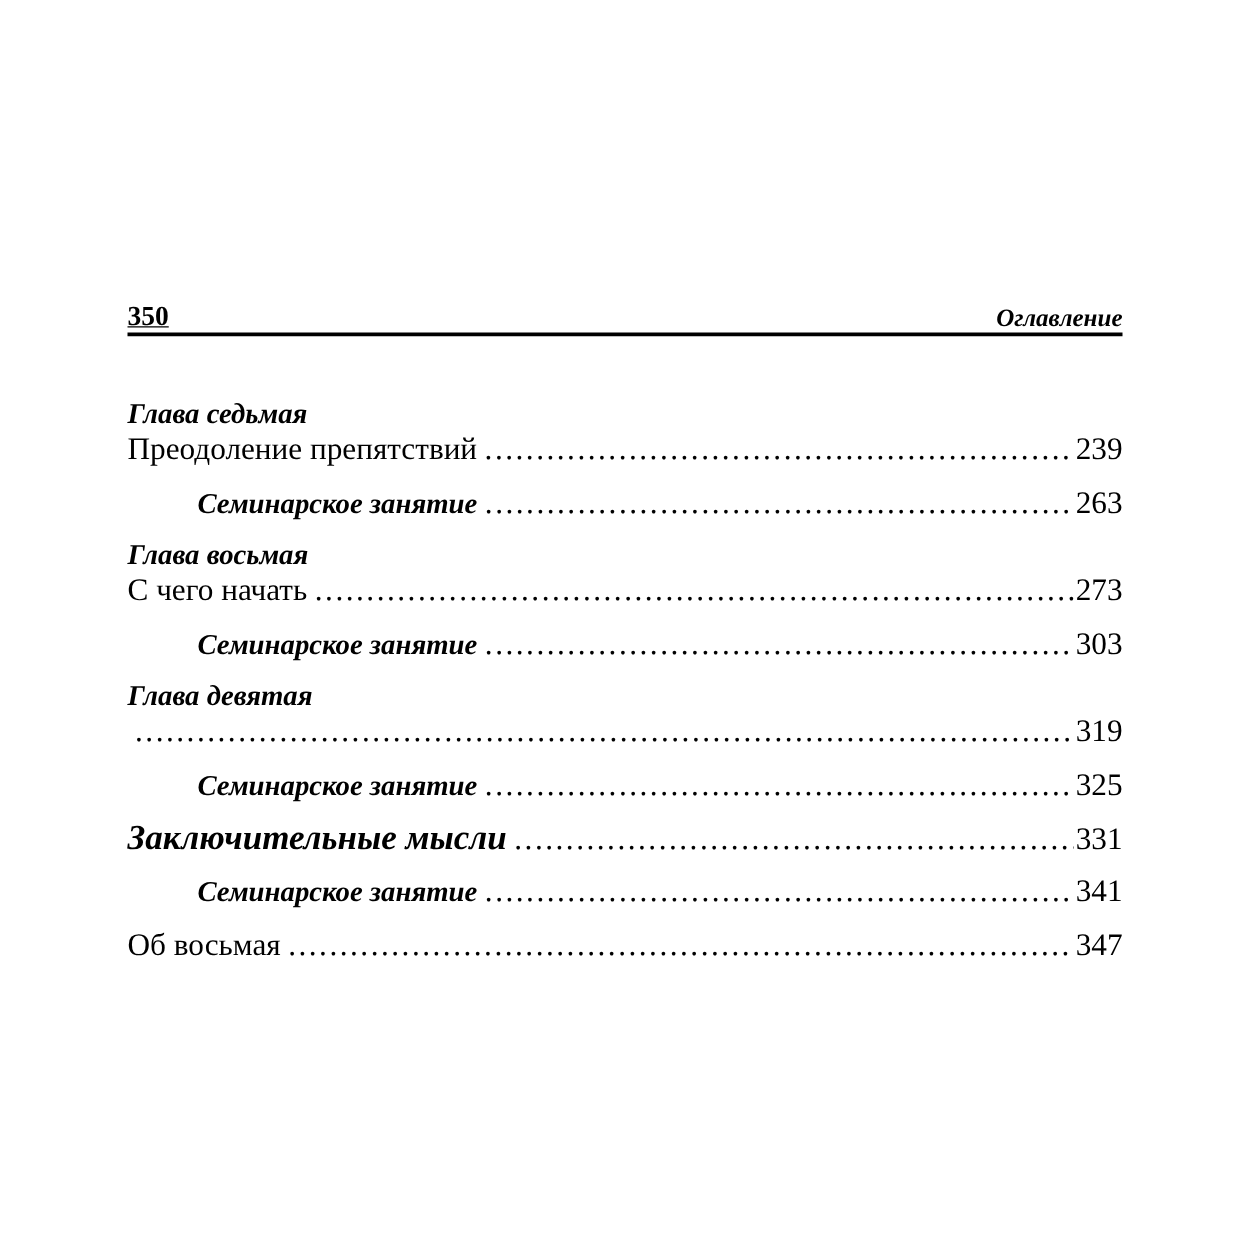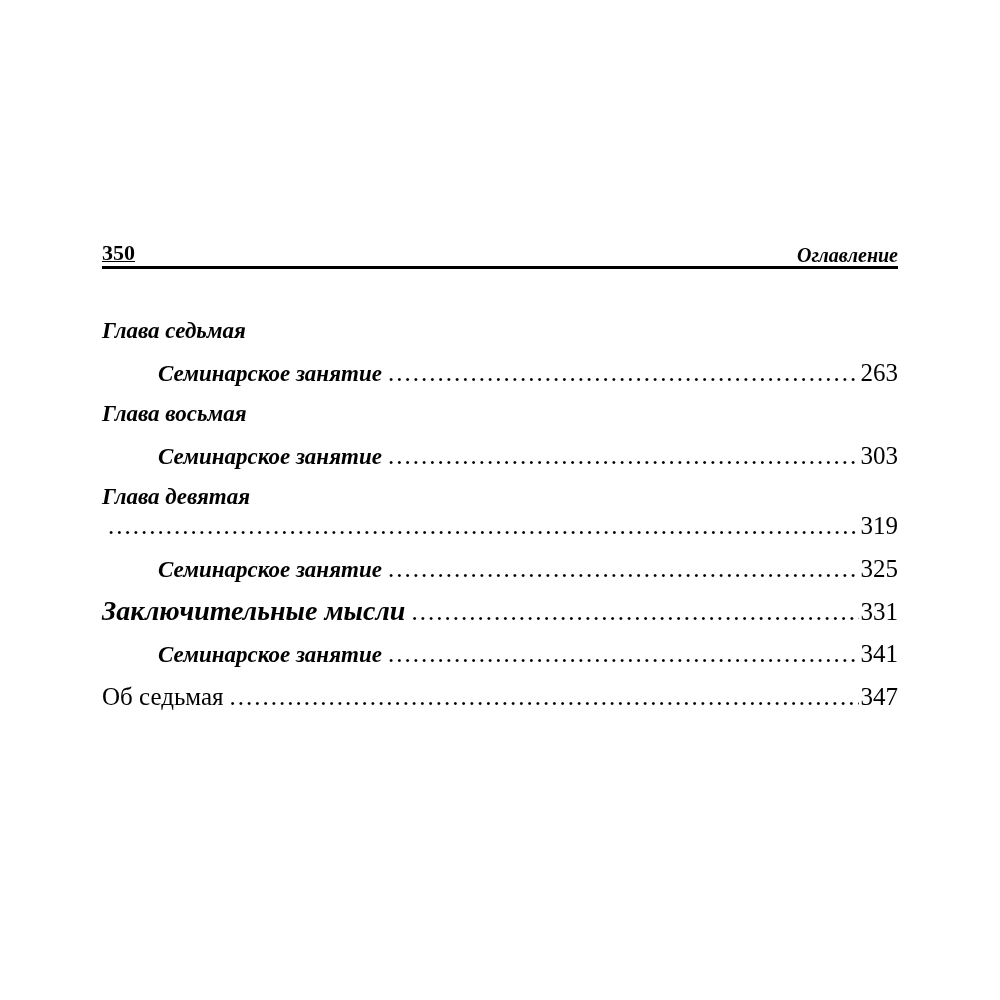--- a/index.html
+++ b/index.html
@@ -28,29 +28,39 @@
 <body>
 
 <div class="header">
   <span class="page-num">350</span>
   <span class="running-title">Оглавление</span>
 </div>
 
 <div class="toc">
   <div class="block">
     <div class="chapter">Глава седьмая</div>
+    <div class="row">
+      <span class="title">Преодоление препятствий</span>
+      <span class="dots"></span>
+      <span class="page">239</span>
+    </div>
     <div class="row sub gap">
       <span class="title">Семинарское занятие</span>
       <span class="dots"></span>
       <span class="page">263</span>
     </div>
   </div>
 
   <div class="block">
     <div class="chapter">Глава восьмая</div>
+    <div class="row">
+      <span class="title">С чего начать</span>
+      <span class="dots"></span>
+      <span class="page">273</span>
+    </div>
     <div class="row sub gap">
       <span class="title">Семинарское занятие</span>
       <span class="dots"></span>
       <span class="page">303</span>
     </div>
   </div>
 
   <div class="block">
     <div class="chapter">Глава девятая</div>
     <div class="row">
@@ -68,17 +78,17 @@
     <span class="title">Заключительные мысли</span>
     <span class="dots"></span>
     <span class="page">331</span>
   </div>
   <div class="row sub gap">
     <span class="title">Семинарское занятие</span>
     <span class="dots"></span>
     <span class="page">341</span>
   </div>
   <div class="row gap">
-    <span class="title">Об седьмая</span>
+    <span class="title">Об восьмая</span>
     <span class="dots"></span>
     <span class="page">347</span>
   </div>
 </div>
 
 </body></html>

